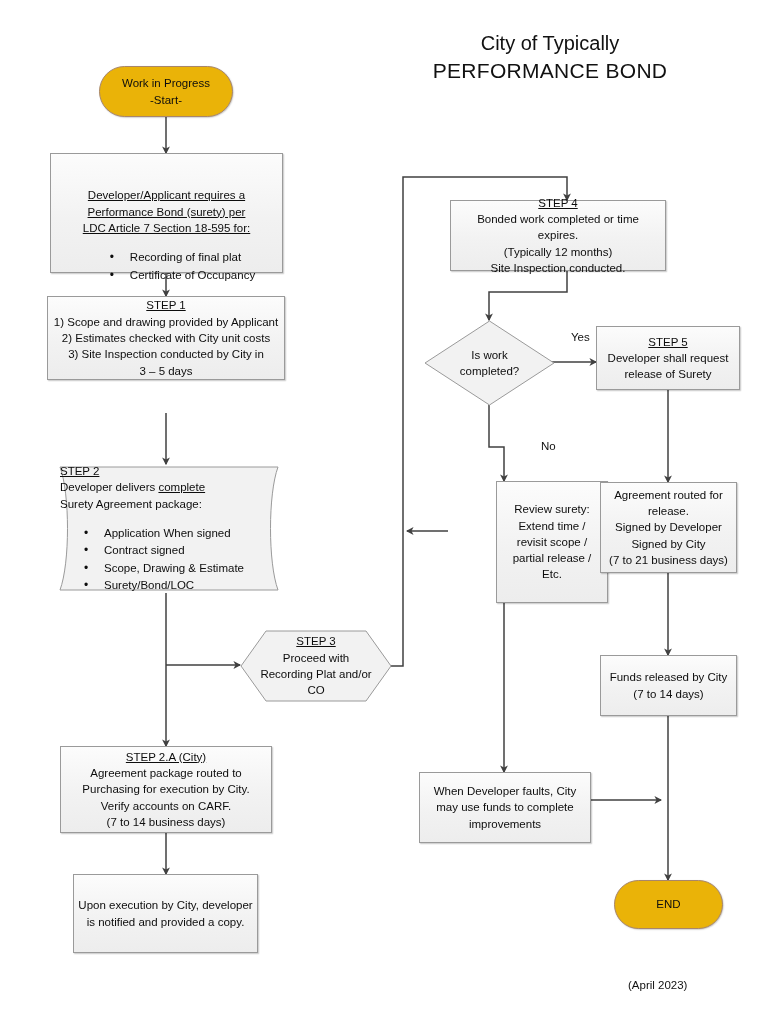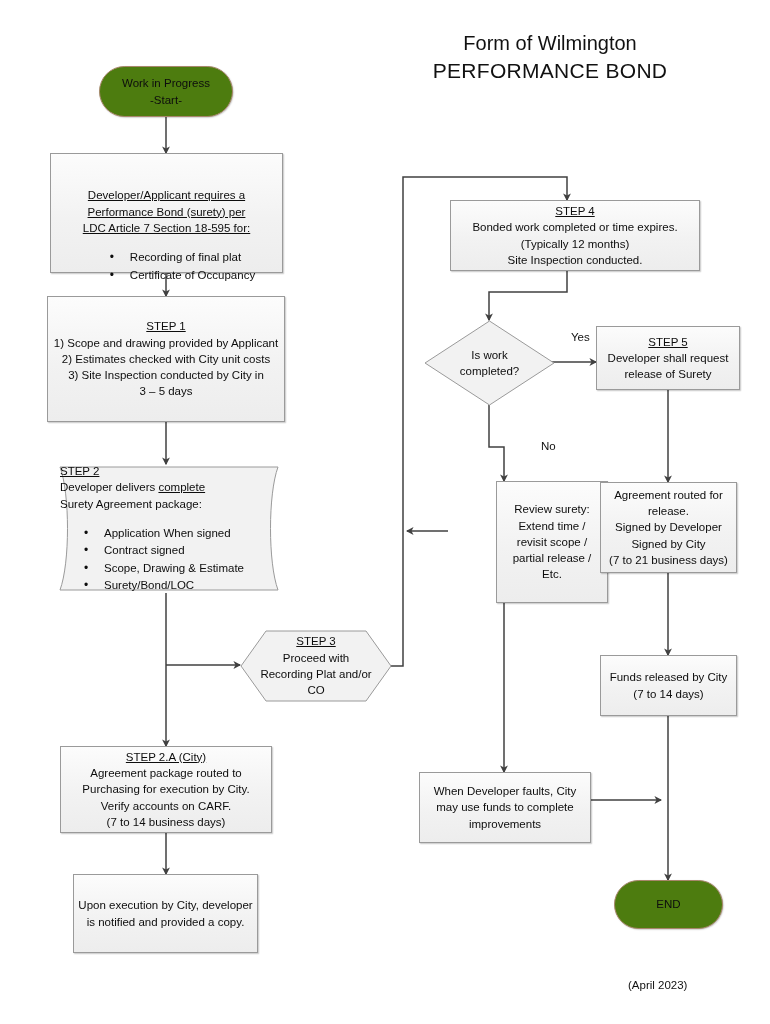--- a/index.html
+++ b/index.html
@@ -39,21 +39,21 @@
     color: #0d0d0d;
     z-index: 2;
   }
   .box {
     border: 1px solid #9a9a9a;
     background: linear-gradient(180deg, #fcfcfc 0%, #f2f2f2 55%, #ededed 100%);
     box-shadow: 0.7px 0.7px 1.2px rgba(0,0,0,0.22);
   }
   .terminator {
     border: 1px solid #a8866b;
-    background: #4d7c0f;
+    background: #eab308;
     box-shadow: 0.7px 0.7px 1.4px rgba(0,0,0,0.22);
   }
   .title-block {
     position: absolute;
     text-align: center;
     line-height: 1.33;
     color: #111111;
     z-index: 2;
   }
   .title-line1 { font-size: 20px; }
@@ -150,42 +150,42 @@
       <path d="M 448 531 L 407 531"></path>
       <path d="M 504 576 L 504 772"></path>
       <path d="M 668 390 L 668 482"></path>
       <path d="M 668 573 L 668 655"></path>
       <path d="M 668 716 L 668 880"></path>
       <path d="M 591 800 L 661 800"></path>
     </g>
   </svg>
 
   <div class="title-block" style="left:380px; top:30px; width:340px;">
-    <div class="title-line1">Form of Wilmington</div>
+    <div class="title-line1">City of Typically</div>
     <div class="title-line2">PERFORMANCE BOND</div>
   </div>
 
   <div class="node terminator" style="left:99px; top:66px; width:134px; height:51px; border-radius:26px;">
     <div>Work in Progress</div>
     <div>-Start-</div>
   </div>
 
   <div class="node box" style="left:50px; top:153px; width:233px; height:120px; padding:8px 6px 10px;">
     <div class="lines">
       <div class="hdr">Developer/Applicant requires a</div>
       <div class="hdr">Performance Bond (surety) per</div>
       <div class="hdr">LDC Article 7 Section 18-595 for:</div>
     </div>
     <ul class="bullets">
       <li>Recording of final plat</li>
       <li>Certificate of Occupancy</li>
     </ul>
   </div>
 
-  <div class="node box" style="left:47px; top:296px; width:238px; height:126px; padding:6px 4px;">
+  <div class="node box" style="left:47px; top:296px; width:238px; height:84px; padding:6px 4px;">
     <div class="hdr">STEP 1</div>
     <div>1) Scope and drawing provided by Applicant</div>
     <div>2) Estimates checked with City unit costs</div>
     <div>3) Site Inspection conducted by City in</div>
     <div>3 – 5 days</div>
   </div>
 
   <div class="shape-wrap" style="left:46px; top:464px; width:246px; height:129px;">
     <svg width="246" height="129" viewBox="0 0 246 129">
       <path d="M 14 3 L 232 3 C 222 30 222 99 232 126 L 14 126 C 24 99 24 30 14 3 Z" fill="#f2f2f2" stroke="#9a9a9a" stroke-width="1"></path>
@@ -221,21 +221,21 @@
     <div>Purchasing for execution by City.</div>
     <div>Verify accounts on CARF.</div>
     <div>(7 to 14 business days)</div>
   </div>
 
   <div class="node box" style="left:73px; top:874px; width:185px; height:79px; ">
     <div>Upon execution by City, developer</div>
     <div>is notified and provided a copy.</div>
   </div>
 
-  <div class="node box" style="left:450px; top:200px; width:250px; height:71px; padding:14px;">
+  <div class="node box" style="left:450px; top:200px; width:216px; height:71px; padding:14px;">
     <div class="hdr">STEP 4</div>
     <div>Bonded work completed or time expires.</div>
     <div>(Typically 12 months)</div>
     <div>Site Inspection conducted.</div>
   </div>
 
   <div class="shape-wrap" style="left:424px; top:320px; width:131px; height:86px;">
     <svg width="131" height="86" viewBox="0 0 131 86">
       <path d="M 65.5 1 L 130 43 L 65.5 85 L 1 43 Z" fill="#f2f2f2" stroke="#9a9a9a" stroke-width="1"></path>
     </svg>

